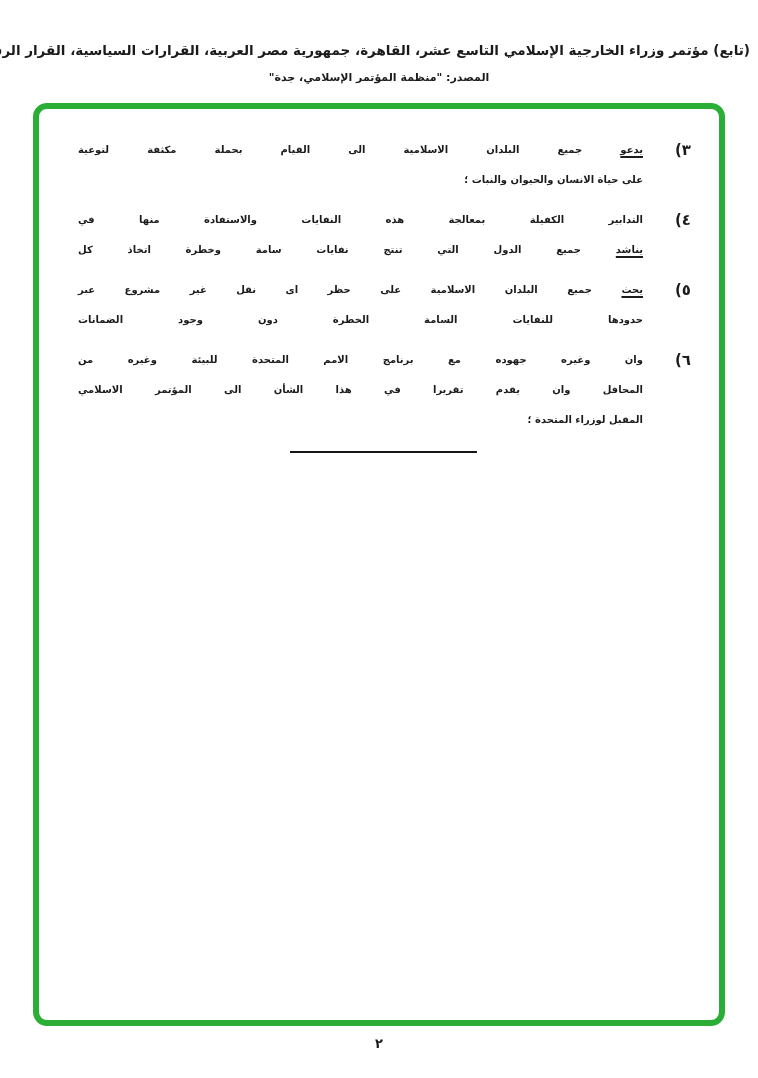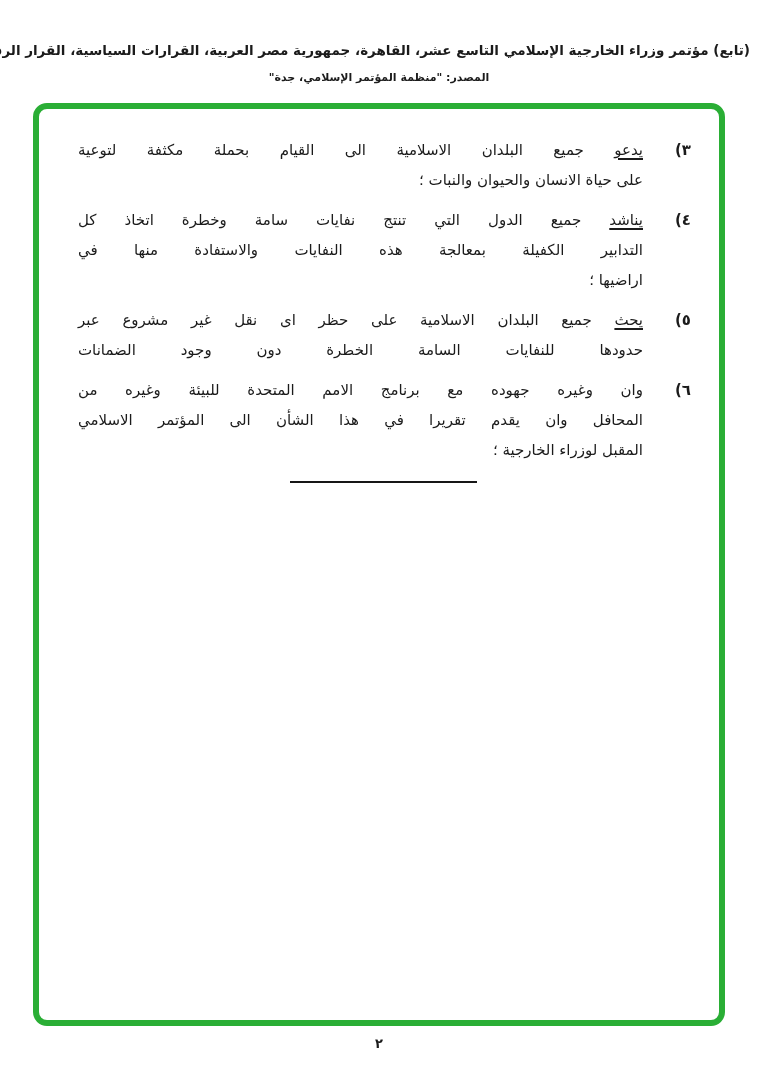--- a/index.html
+++ b/index.html
@@ -48,22 +48,22 @@
     font-size: 15px;
     font-weight: 700;
     line-height: 30px;
     text-align: right;
     direction: ltr;
   }
   .item-text {
     width: 565px;
     flex: 0 0 565px;
     direction: rtl;
-    font-size: 15px;
-    font-weight: 400;
+    font-size: 10px;
+    font-weight: 700;
     line-height: 30px;
   }
   .jline {
     text-align: justify;
     text-align-last: justify;
     text-justify: inter-word;
   }
   .lline { }
   .lead {
     text-decoration: underline;
@@ -96,40 +96,39 @@
     <div class="item-num">(٣</div>
     <div class="item-text">
       <div class="jline"><span class="lead">يدعو</span><span> جميع البلدان الاسلامية الى القيام بحملة مكثفة لتوعية</span></div>
       <div class="lline">على حياة الانسان والحيوان والنبات ؛</div>
     </div>
   </div>
 
   <div class="item">
     <div class="item-num">(٤</div>
     <div class="item-text">
+      <div class="jline">التدابير الكفيلة بمعالجة هذه النفايات والاستفادة منها في</div>
       <div class="jline"><span class="lead">يناشد</span><span> جميع الدول التي تنتج نفايات سامة وخطرة اتخاذ كل</span></div>
-      <div class="jline">التدابير الكفيلة بمعالجة هذه النفايات والاستفادة منها في</div>
-      <div class="lline">اراضيها ؛</div>
     </div>
   </div>
 
   <div class="item">
     <div class="item-num">(٥</div>
     <div class="item-text">
       <div class="jline"><span class="lead">يحث</span><span> جميع البلدان الاسلامية على حظر اى نقل غير مشروع عبر</span></div>
       <div class="jline">حدودها للنفايات السامة الخطرة دون وجود الضمانات</div>
     </div>
   </div>
 
   <div class="item">
     <div class="item-num">(٦</div>
     <div class="item-text">
       <div class="jline">وان وغيره جهوده مع برنامج الامم المتحدة للبيئة وغيره من</div>
       <div class="jline">المحافل وان يقدم تقريرا في هذا الشأن الى المؤتمر الاسلامي</div>
-      <div class="lline">المقبل لوزراء الخارجية ؛</div>
+      <div class="lline">المقبل لوزراء المتحدة ؛</div>
     </div>
   </div>
 
   <div class="divider"></div>
 
 </div>
 
 <div class="page-number">٢</div>
 
 </body></html>

